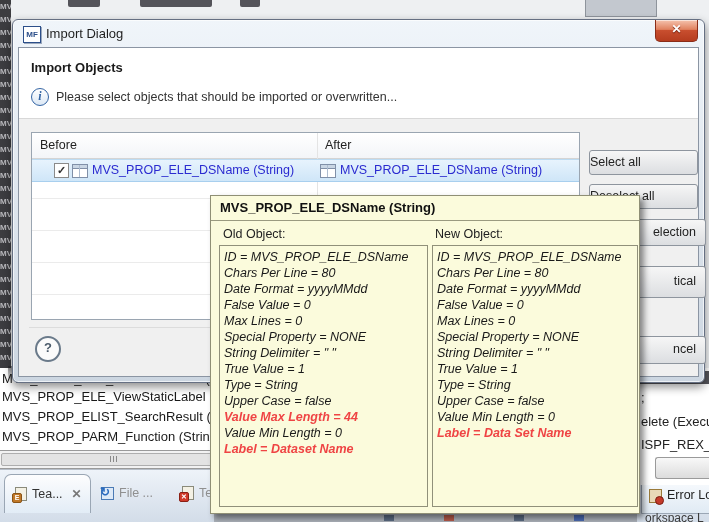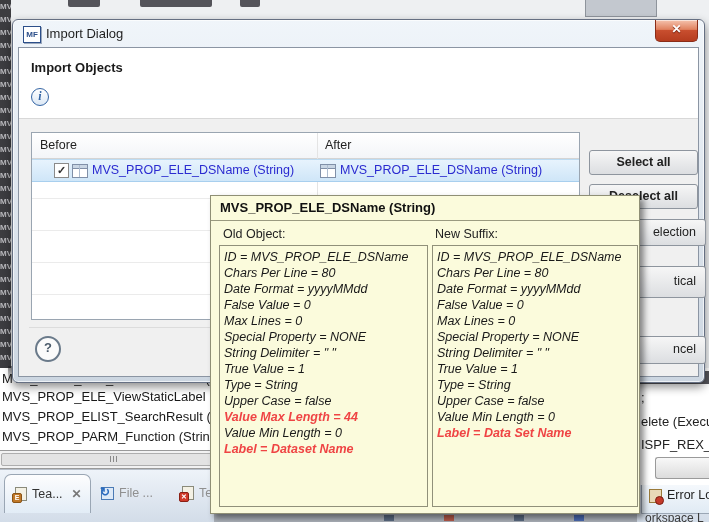--- a/index.html
+++ b/index.html
@@ -74,21 +74,21 @@
     border-top:1px solid #bcdbf2;border-bottom:1px solid #a8cfee;display:flex;align-items:center;}
   .checkbox{position:absolute;left:22px;top:3px;width:13px;height:13px;background:#fff;border:1px solid #8a8a8a;
     font-size:11px;font-weight:bold;color:#333;text-align:center;line-height:12px;cursor:default;}
   .grid-icon{position:absolute;top:4px;width:14px;height:12px;background:#fff;border:1px solid #8090a8;overflow:hidden;}
   .grid-icon::before{content:"";position:absolute;left:0;right:0;top:0;height:3px;background:#c9d6e4;border-bottom:1px solid #8090a8;}
   .grid-icon::after{content:"";position:absolute;left:6px;top:0;bottom:0;width:1px;background:#aebdd0;}
   .cell-text{position:absolute;top:3px;font-size:12.5px;color:#2b2bd0;white-space:nowrap;}
   .row-sep{position:absolute;left:0;right:0;height:1px;background:#ebebeb;}
 
   .pushbtn{position:absolute;left:570px;width:107px;height:23px;background:linear-gradient(#f6f6f6,#dcdee1);
-    border:1px solid #8e959e;border-radius:3px;font-size:12.5px;color:#222;text-align:center;line-height:22px;cursor:default;font-weight:bold;}
+    border:1px solid #8e959e;border-radius:3px;font-size:12.5px;color:#222;text-align:left;line-height:22px;cursor:default;}
   .pushbtn-frag{position:absolute;left:620px;width:57px;background:linear-gradient(#f6f6f6,#dcdee1);
     border:1px solid #8e959e;border-left:none;border-radius:0 3px 3px 0;font-size:12.5px;color:#222;text-align:right;padding-right:9px;cursor:default;}
   .sep-line{position:absolute;left:10px;top:279px;width:552px;height:1px;background:#dcdcdc;}
   .help-btn{position:absolute;left:16px;top:288px;width:22px;height:22px;border-radius:50%;border:2px solid #6a7a8a;
     color:#4a5a6a;font-size:13px;font-weight:bold;text-align:center;line-height:19px;background:#fbfbfb;cursor:default;}
 
   .dlg-shadow{left:8px;top:366px;width:632px;height:16px;background:linear-gradient(rgba(35,35,40,0.55),rgba(35,35,40,0));z-index:9;}
 
   
   .tooltip{left:210px;top:195px;width:428px;height:317px;background:#fbfbdc;border:1px solid #8f8f75;
@@ -210,20 +210,21 @@
       <div class="app-icon">MF</div>
       <div class="title-text">Import Dialog</div>
       <div class="close-btn"><span>✕</span></div>
     </div>
 
     <div class="dlg-inner">
       <div class="dlg-header">
         <div class="dlg-heading">Import Objects</div>
         <div class="info-row">
           <span class="info-icon">i</span>
+          <span class="info-text">Please select objects that should be imported or overwritten...</span>
         </div>
       </div>
 
       <div class="imp-table">
         <div class="th-row">
           <div class="th" style="left:8px;">Before</div>
           <div class="th" style="left:293px;">After</div>
         </div>
         <div class="col-div"></div>
         <div class="sel-row">
@@ -247,21 +248,21 @@
 
       <div class="sep-line"></div>
       <div class="help-btn">?</div>
     </div>
   </div>
 
   <div class="abs tooltip">
     <div class="tt-title">MVS_PROP_ELE_DSName (String)</div>
     <div class="tt-sep"></div>
     <div class="tt-label" style="left:12px;">Old Object:</div>
-    <div class="tt-label" style="left:224px;">New Suffix:</div>
+    <div class="tt-label" style="left:224px;">New Object:</div>
 
     <div class="tt-box" style="left:8px;width:199px;">
       <div class="tline">ID = MVS_PROP_ELE_DSName</div>
       <div class="tline">Chars Per Line = 80</div>
       <div class="tline">Date Format = yyyyMMdd</div>
       <div class="tline">False Value = 0</div>
       <div class="tline">Max Lines = 0</div>
       <div class="tline">Special Property = NONE</div>
       <div class="tline">String Delimiter = " "</div>
       <div class="tline">True Value = 1</div>

